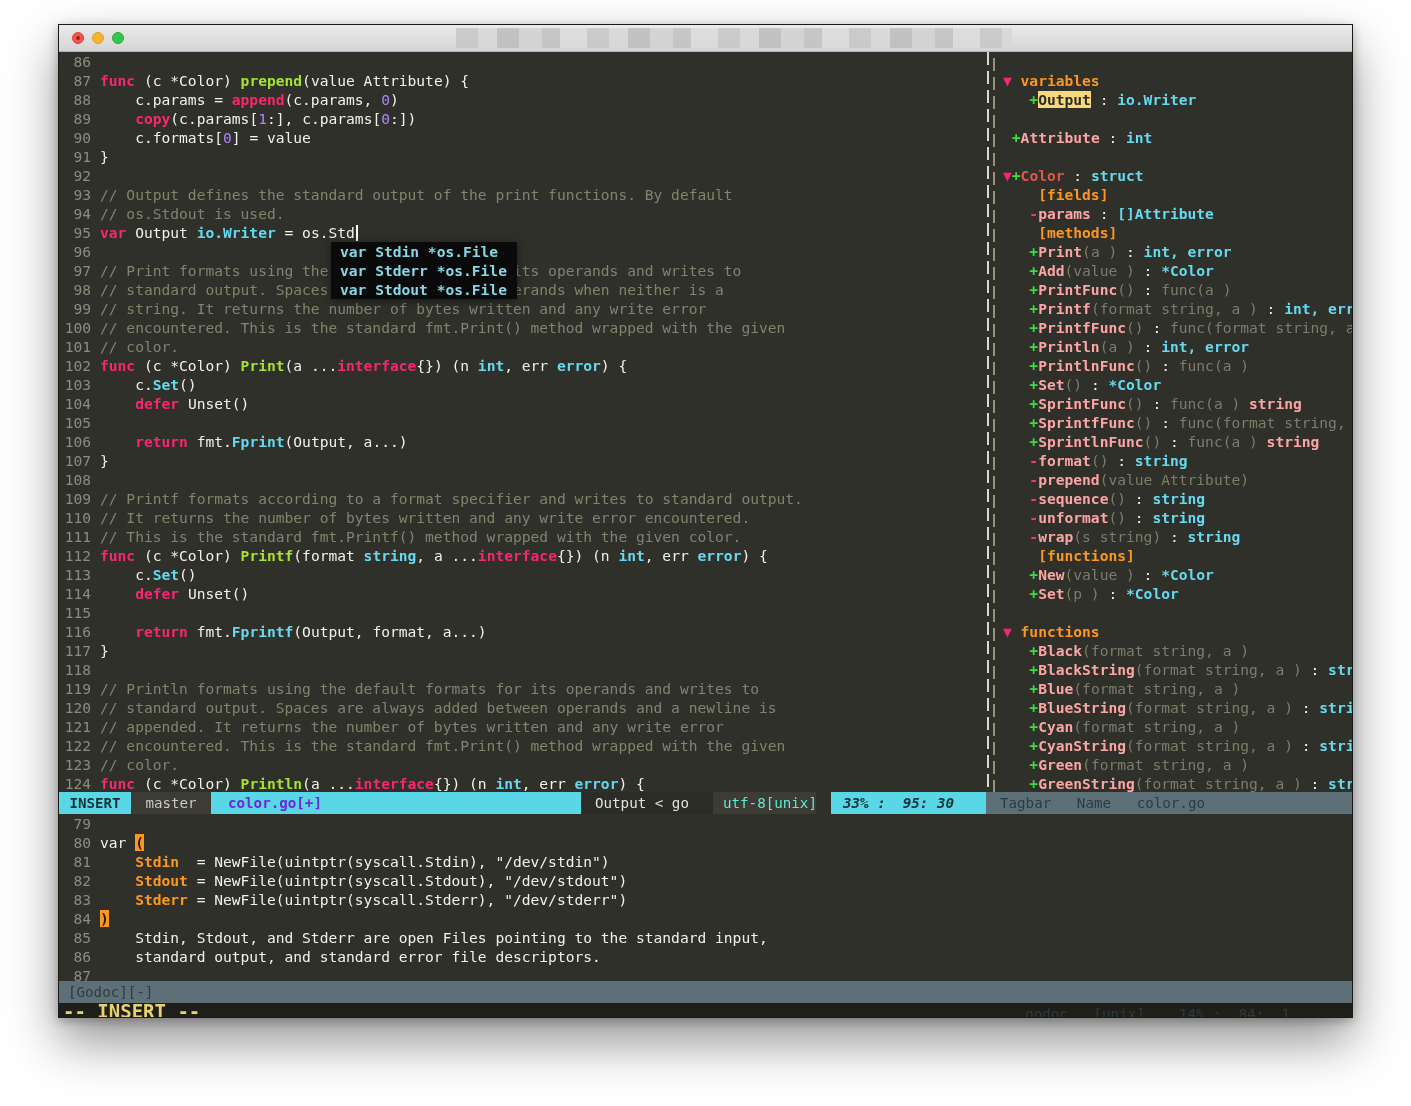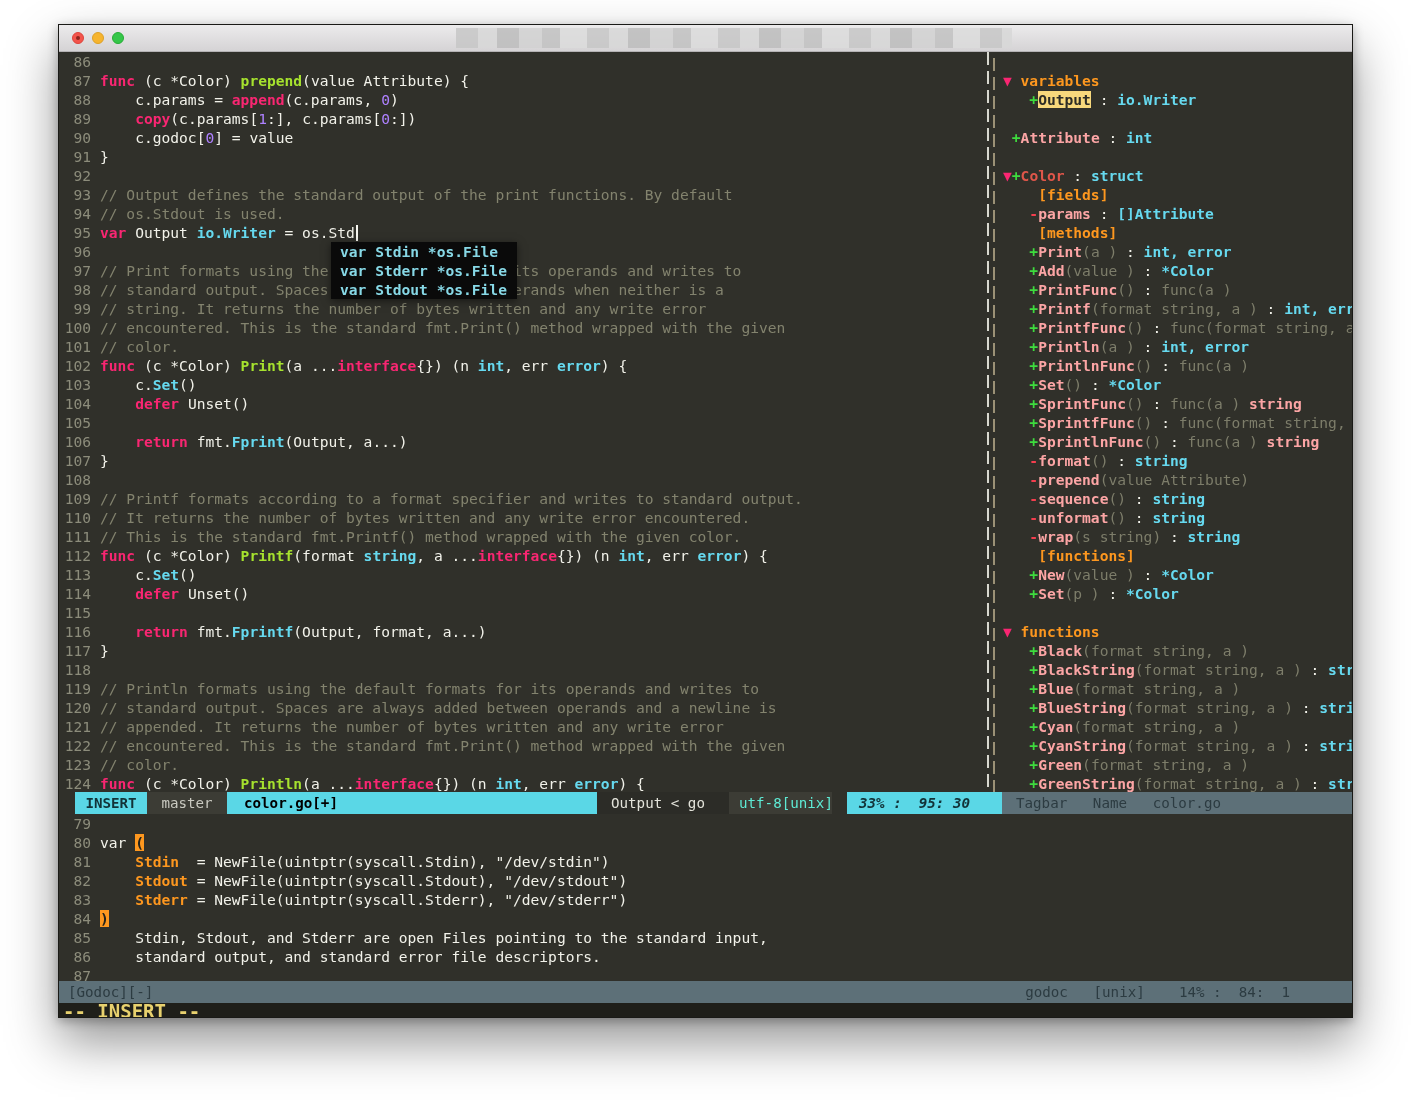--- a/index.html
+++ b/index.html
@@ -51,32 +51,32 @@
   .hl{background:#f7d87c;color:#2c2c26;font-weight:bold}
   .pb{background:#fd971f;color:#23231d;font-weight:bold}
   .cur{display:inline-block;width:2px;height:16px;background:#f6f6f0;vertical-align:-3px;margin-left:1px;}
   
   .popup{position:absolute;left:272px;top:190px;background:#0a0a0a;color:#87d8e6;font-weight:bold;
     padding:0 10px 0 9px;z-index:5;box-shadow:0 2px 8px rgba(0,0,0,.5);}
   .pu-item{height:19px;line-height:19px;white-space:pre;}
   
   .statusline{height:22px;display:flex;font-size:14.2px;line-height:22px;overflow:hidden;}
   .seg{white-space:pre;overflow:hidden;box-sizing:border-box;flex:none;}
-  .seg.mode{width:72px;background:#5ad7e6;color:#123338;font-weight:bold;text-align:center;margin-left:16px;}
+  .seg.mode{width:72px;background:#5ad7e6;color:#123338;font-weight:bold;text-align:center;}
   .seg.branch{width:80px;background:#3c3c35;color:#c9c9c0;text-align:center;}
-  .seg.file{width:370px;background:#5ad7e6;color:#000000;font-weight:bold;padding-left:17px;}
+  .seg.file{width:370px;background:#5ad7e6;color:#6d28d9;font-weight:bold;padding-left:17px;}
   .seg.ftype{width:132px;background:#2c2c27;color:#e3e3da;padding-left:14px;}
   .seg.enc{width:103px;background:#3c3c35;color:#5eead4;padding-left:10px;}
   .seg.gap{width:15px;background:#30302a;}
   .seg.pos{width:155px;background:#5ad7e6;color:#123338;font-weight:bold;padding-left:12px;font-style:italic;}
   .seg.tagstat{flex:1;background:#5d7078;color:#2c3b41;padding-left:14px;}
   
   .godoc-pane{height:167px;overflow:hidden;}
   
-  .botbar{height:22px;background:#5d7078;color:#2c3b41;display:flex;font-size:14.2px;line-height:22px;}
+  .botbar{height:22px;background:#5d7078;color:#2c3b41;display:flex;font-size:14.2px;line-height:22px;flex-direction:column;}
   .botbar .left{padding-left:9px;white-space:pre;flex:1;}
   .botbar .right{padding-right:62px;white-space:pre;text-align:right;}
   .cmdline{height:16px;background:#1f1f1a;color:#e8d16e;font-weight:bold;line-height:16px;
     padding-left:4px;white-space:pre;font-size:19px;}
 </style>
 </head>
 <body>
 
 <div class="window">
   <div class="titlebar">
@@ -89,21 +89,21 @@
   </div>
 
   <div class="content">
     <div class="panes">
       <div class="code-pane">
         <div>
             <div class="row"><span class="ln">86</span><span class="code"></span></div>
             <div class="row"><span class="ln">87</span><span class="code"><span class="kw">func</span><span class="pl"> (c *Color) </span><span class="fn">prepend</span><span class="pl">(value Attribute) {</span></span></div>
             <div class="row"><span class="ln">88</span><span class="code"><span class="pl">    c.params = </span><span class="kw">append</span><span class="pl">(c.params, </span><span class="num">0</span><span class="pl">)</span></span></div>
             <div class="row"><span class="ln">89</span><span class="code"><span class="pl">    </span><span class="kw">copy</span><span class="pl">(c.params[</span><span class="num">1</span><span class="pl">:], c.params[</span><span class="num">0</span><span class="pl">:])</span></span></div>
-            <div class="row"><span class="ln">90</span><span class="code"><span class="pl">    c.godoc[</span><span class="num">0</span><span class="pl">] = value</span></span></div>
+            <div class="row"><span class="ln">90</span><span class="code"><span class="pl">    c.formats[</span><span class="num">0</span><span class="pl">] = value</span></span></div>
             <div class="row"><span class="ln">91</span><span class="code"><span class="pl">}</span></span></div>
             <div class="row"><span class="ln">92</span><span class="code"></span></div>
             <div class="row"><span class="ln">93</span><span class="code"><span class="cm">// Output defines the standard output of the print functions. By default</span></span></div>
             <div class="row"><span class="ln">94</span><span class="code"><span class="cm">// os.Stdout is used.</span></span></div>
             <div class="row"><span class="ln">95</span><span class="code"><span class="kw">var</span><span class="pl"> Output </span><span class="typ">io.Writer</span><span class="pl"> = os.Std</span><span class="cur"></span></span></div>
             <div class="row"><span class="ln">96</span><span class="code"></span></div>
             <div class="row"><span class="ln">97</span><span class="code"><span class="cm">// Print formats using the default formats for its operands and writes to</span></span></div>
             <div class="row"><span class="ln">98</span><span class="code"><span class="cm">// standard output. Spaces are added between operands when neither is a</span></span></div>
             <div class="row"><span class="ln">99</span><span class="code"><span class="cm">// string. It returns the number of bytes written and any write error</span></span></div>
             <div class="row"><span class="ln">100</span><span class="code"><span class="cm">// encountered. This is the standard fmt.Print() method wrapped with the given</span></span></div>

